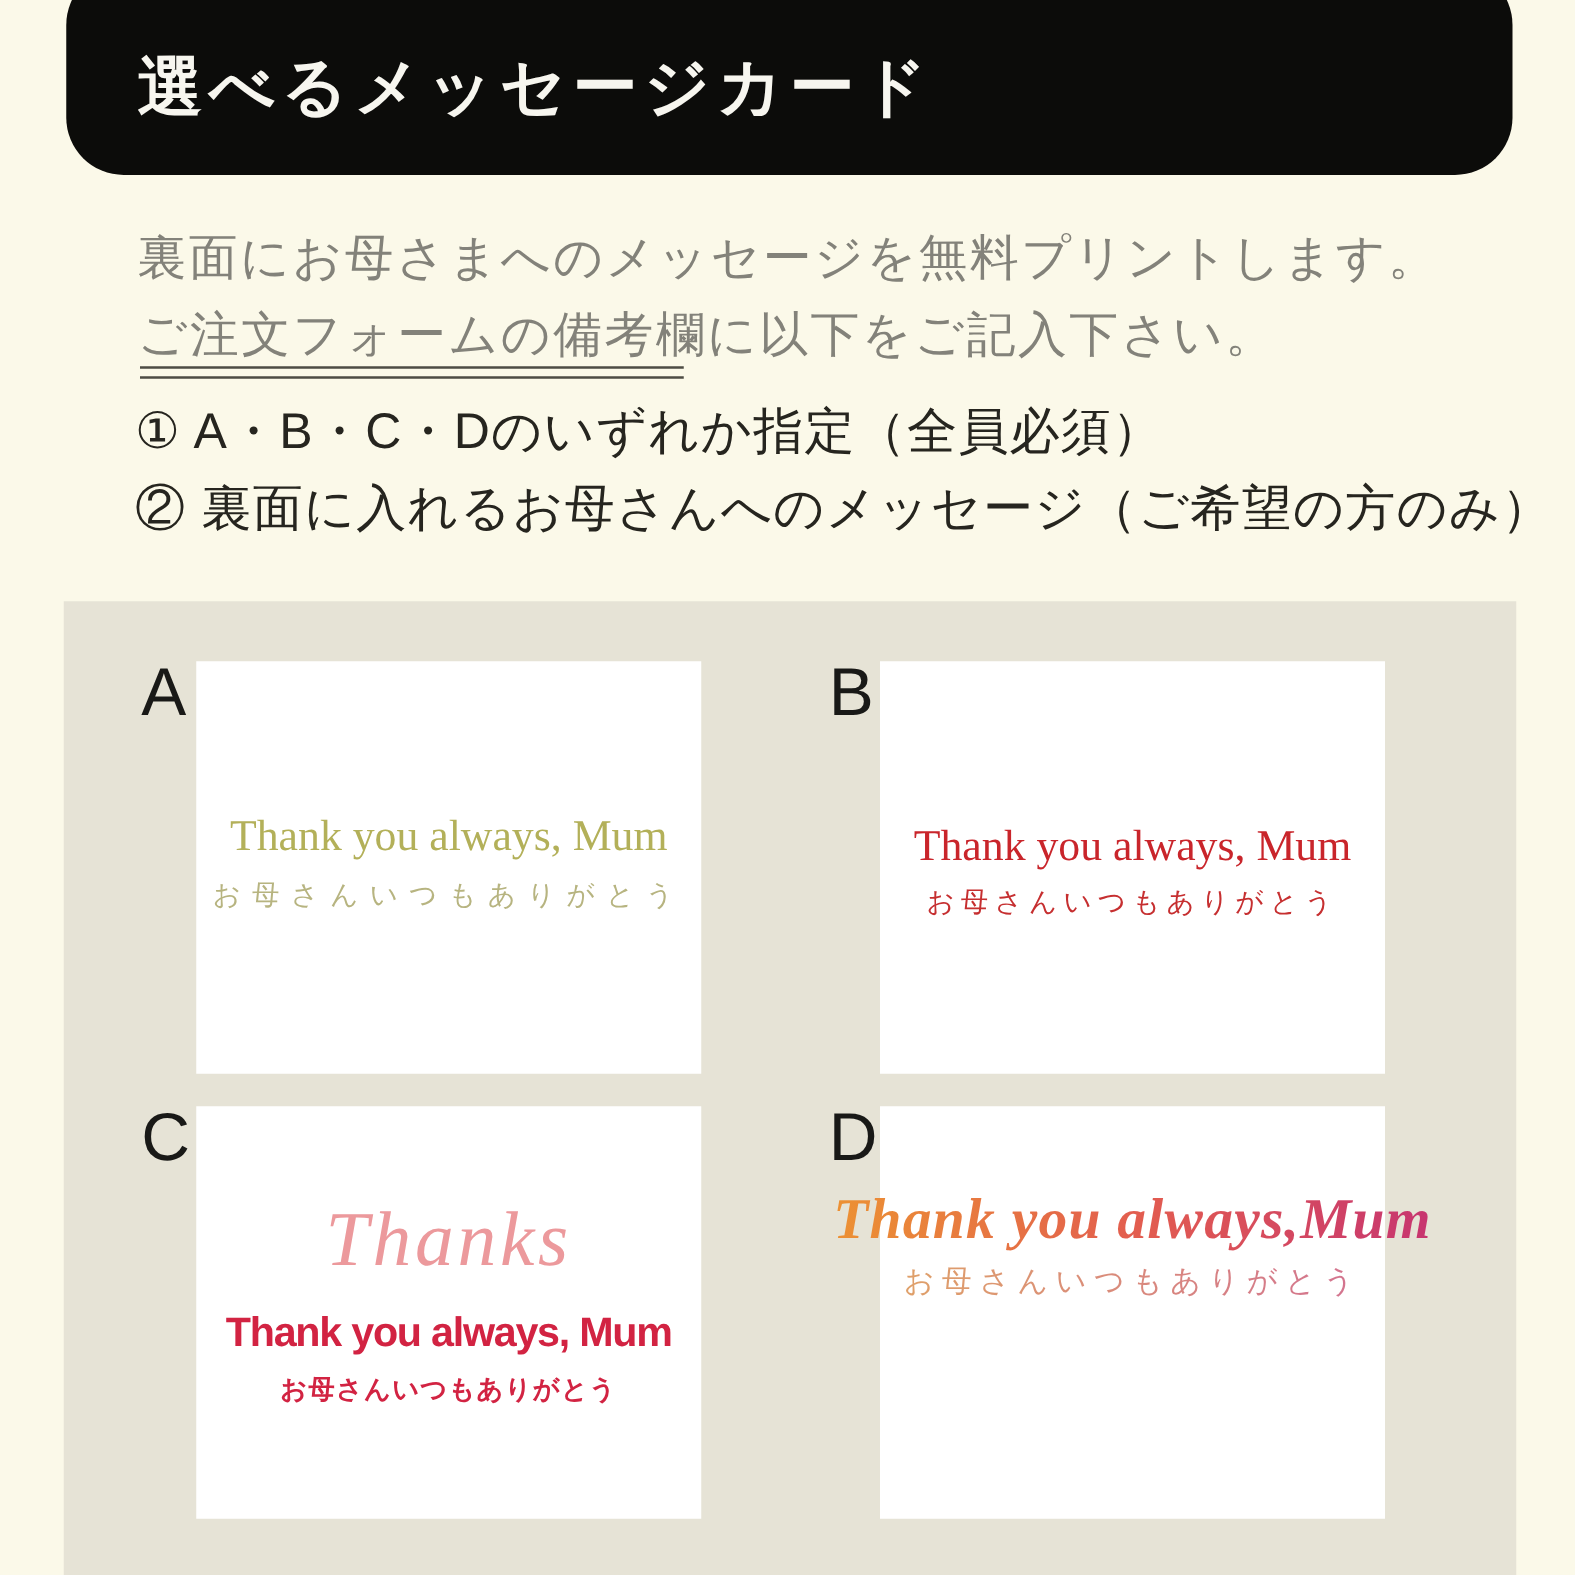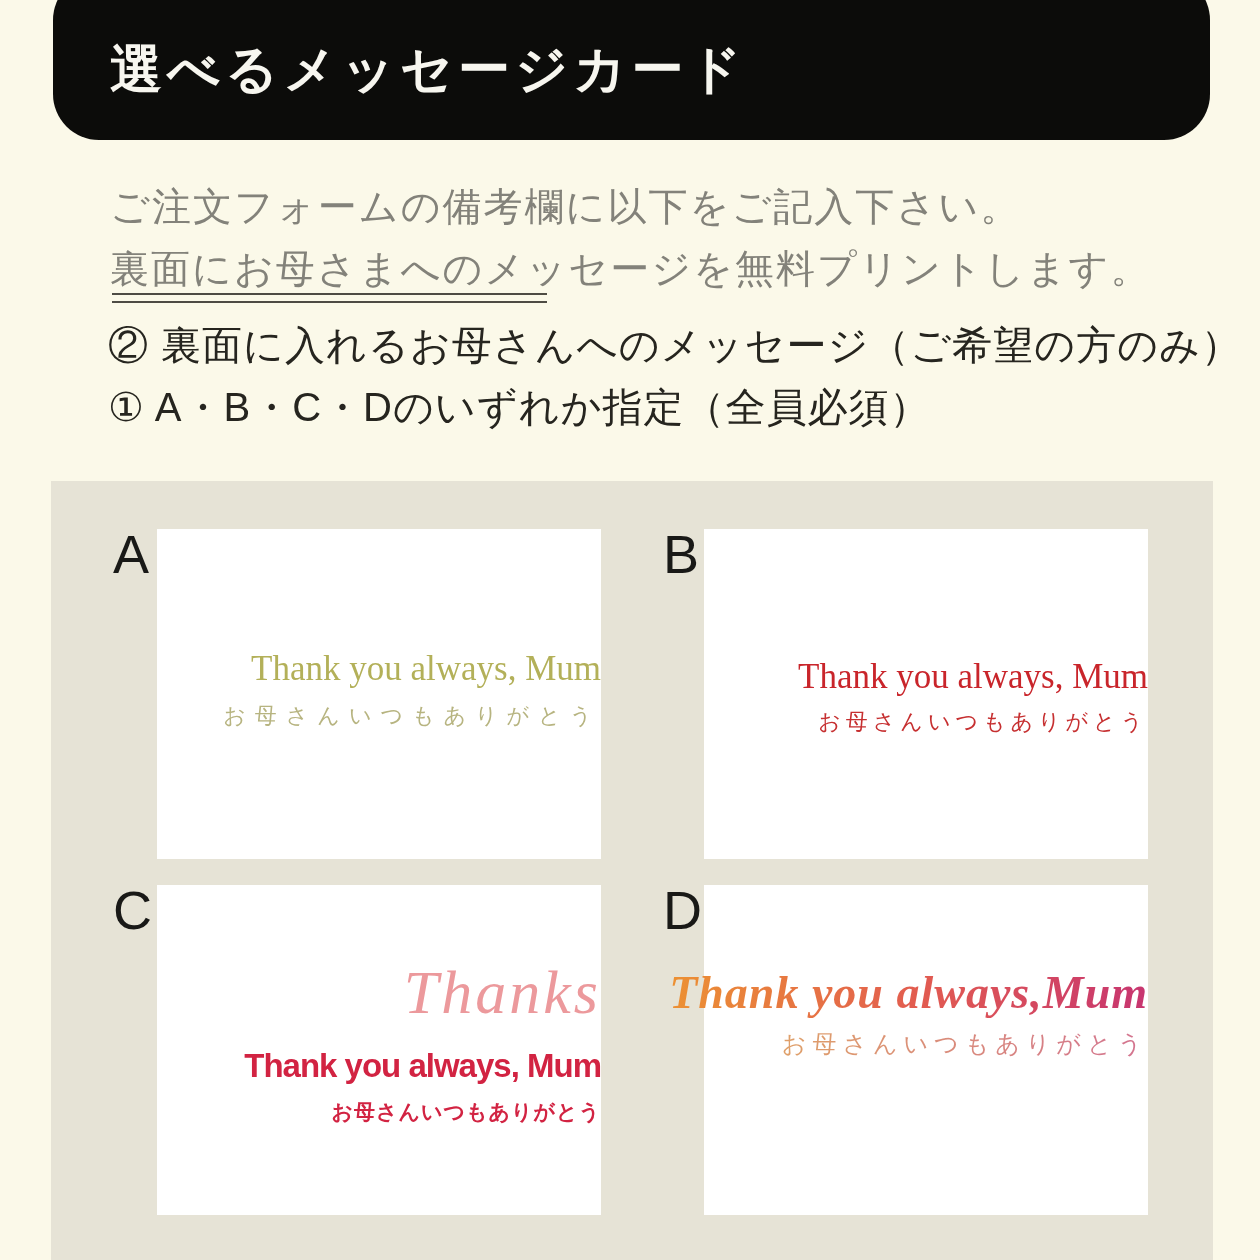--- a/index.html
+++ b/index.html
@@ -63,30 +63,30 @@
     font-weight: 400;
     color: var(--label-text, #191917);
   }
   .pos-label-a { left: 62px;  top: 46px; }
   .pos-label-b { left: 612px; top: 46px; }
   .pos-label-c { left: 62px;  top: 402px; }
   .pos-label-d { left: 612px; top: 402px; }
 
   .card {
     position: absolute;
-    width: 444px; height: 330px;
+    width: 404px; height: 330px;
     background: var(--card-bg, #ffffff);
-    display: flex; flex-direction: column; align-items: flex-end;
+    display: flex; flex-direction: column; align-items: center;
     text-align: center;
     box-sizing: border-box;
   }
   .pos-card-a { left: 106px; top: 48px;  padding-top: 118px; }
   .pos-card-b { left: 653px; top: 48px;  padding-top: 126px; }
   .pos-card-c { left: 106px; top: 404px; padding-top: 72px; }
-  .pos-card-d { left: 653px; top: 404px; padding-top: 80px; }
+  .pos-card-d { left: 653px; top: 404px; padding-top: 62px; }
 
   
   .serif-en {
     font-family: "Liberation Serif", serif;
     font-size: 35px; line-height: 44px;
     white-space: nowrap;
   }
   .card-a-en { color: var(--olive, #b3b059); }
   .card-b-en { color: var(--red, #c9252b); }
   .serif-jp {
@@ -154,28 +154,28 @@
   }
 </style>
 </head>
 <body>
 
 <div class="banner">
   <h1 class="banner-title">選べるメッセージカード</h1>
 </div>
 
 <div class="intro">
+  <div>裏面にお母さまへのメッセージを無料プリントします。</div>
   <div>ご注文フォームの備考欄に以下をご記入下さい。</div>
-  <div>裏面にお母さまへのメッセージを無料プリントします。</div>
 </div>
 <div class="double-underline"></div>
 
 <div class="steps">
+  <div>① A・B・C・Dのいずれか指定（全員必須）</div>
   <div>② 裏面に入れるお母さんへのメッセージ（ご希望の方のみ）</div>
-  <div>① A・B・C・Dのいずれか指定（全員必須）</div>
 </div>
 
 <div class="panel">
 
   <div class="cell-label pos-label-a">A</div>
   <div class="card pos-card-a">
     <div class="serif-en card-a-en">Thank you always, Mum</div>
     <div class="serif-jp card-a-jp">お母さんいつもありがとう</div>
   </div>
 

